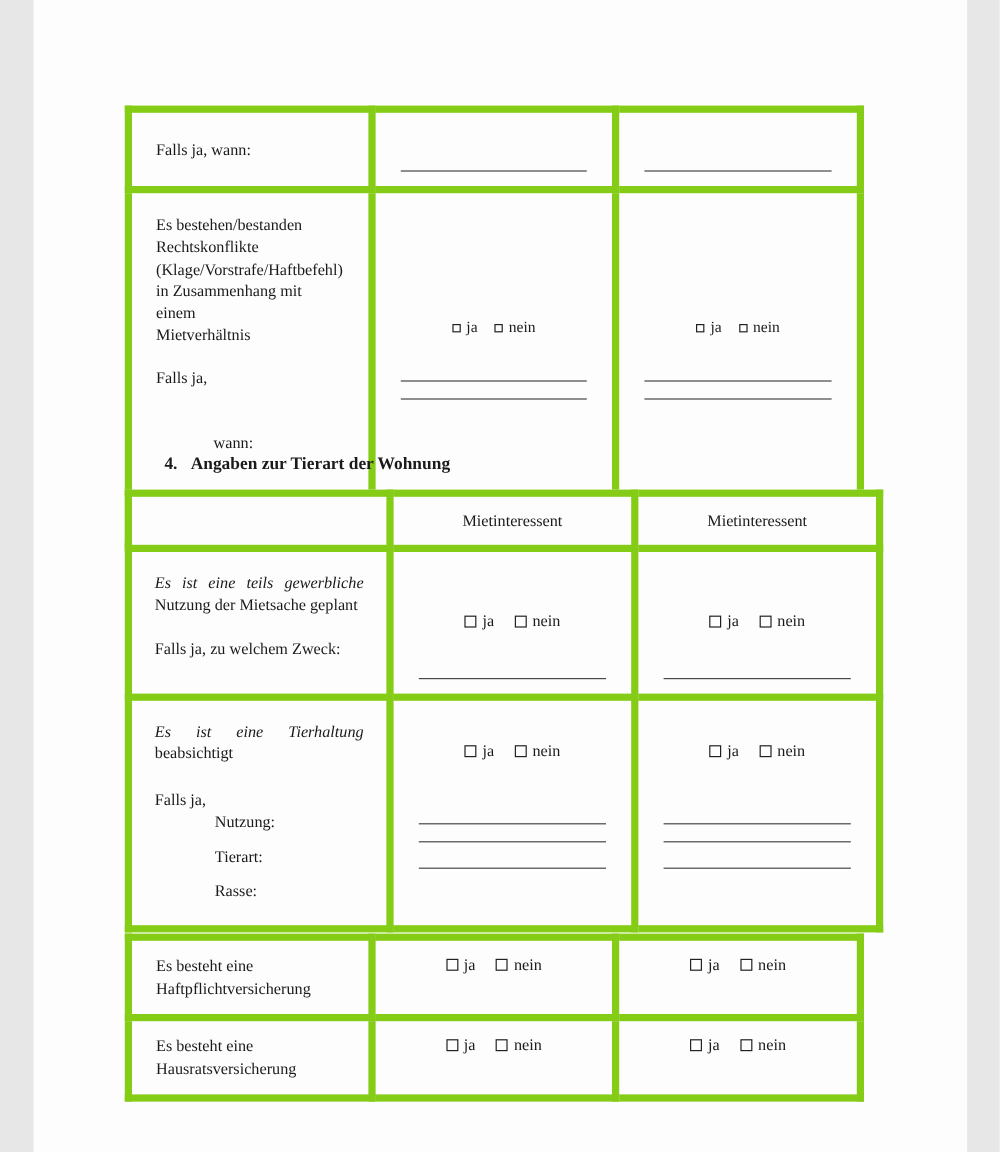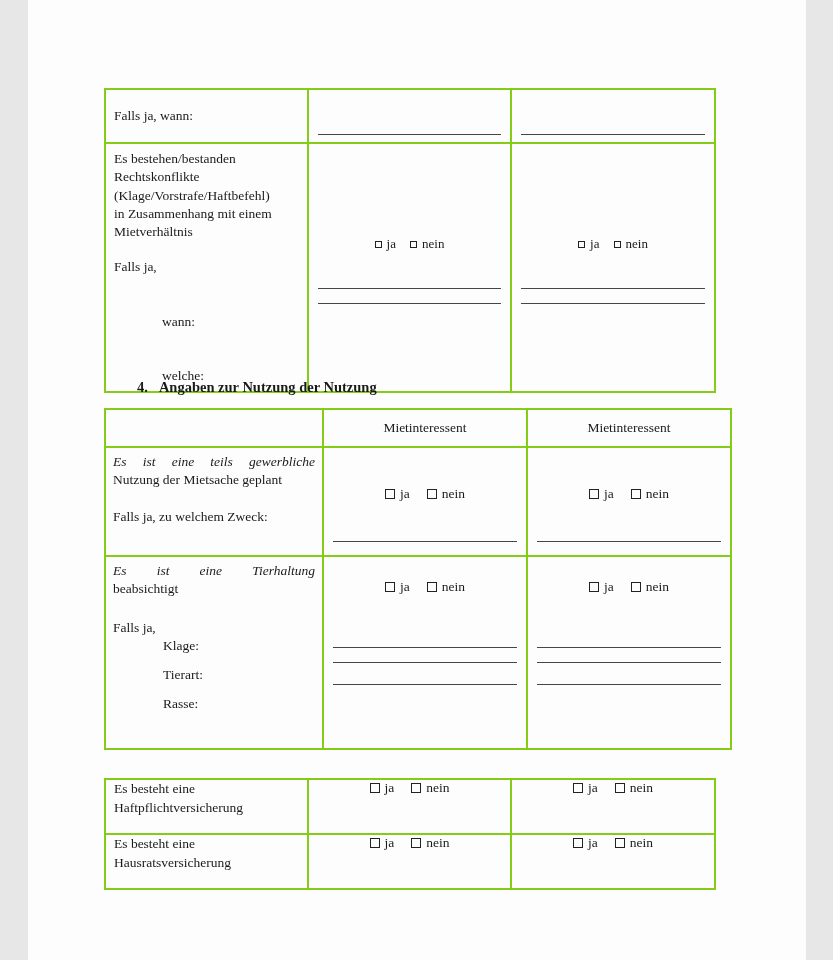--- a/index.html
+++ b/index.html
@@ -1,21 +1,21 @@
 <!DOCTYPE html>
 <html><head>
 <meta charset="utf-8">
 <style>
   * { margin:0; padding:0; box-sizing:border-box; }
   html,body { width:833px; height:960px; }
   body { background:#e7e7e7; font-family:"Liberation Serif", serif; color:#1a1a1a; position:relative; overflow:hidden; }
   .page { position:absolute; left:28px; top:0; width:778px; height:960px; background:#fdfdfd; }
 
   table.t { border-collapse:collapse; table-layout:fixed; position:absolute; background:#fdfdfd; }
-  table.t td { border:2px solid #84cc16; vertical-align:top; padding:0; font-size:13.5px; }
+  table.t td { border:6px solid #84cc16; vertical-align:top; padding:12px; font-size:13.5px; }
 
   
   .t1 { left:76px; top:88px; width:610px; }
   .t1 .r1 td { height:54px; vertical-align:middle; }
   .t1 .r2 td { height:206px; }
   .t1 .r1 .lbl { padding-left:8px; }
   .t1 .r1 .ul { margin:36px 9px 0; }
   .t1 .txt { padding:6px 8px; line-height:18.3px; }
   .t1 .fj { margin-top:17px; }
   .t1 .ind { margin-left:48px;margin-top:36px; }
@@ -121,21 +121,21 @@
         </div>
         <div class="ul u1"></div>
         <div class="ul u2"></div>
       </td>
     </tr>
   </tbody>
     </table>
 
   <div class="heading">
     <span>4.</span>
-    <span>Angaben zur Nutzung der Nutzung</span>
+    <span>Angaben zur Tierart der Wohnung</span>
   </div>
 
   <table class="t t2">
     <colgroup>
         <col style="width:218px">
         <col style="width:204px">
         <col style="width:204px">
       </colgroup>
     <tbody>
         <tr class="hr">
@@ -177,21 +177,21 @@
         </div>
         <div class="ul"></div>
       </td>
     </tr>
     <tr class="r2">
       <td>
         <div class="txt">
           <div class="just">Es ist eine Tierhaltung</div>
           <div>beabsichtigt</div>
           <div class="fj">Falls ja,</div>
-          <div class="ind">Klage:</div>
+          <div class="ind">Nutzung:</div>
           <div class="ind tierart">Tierart:</div>
           <div class="ind rasse">Rasse:</div>
         </div>
       </td>
       <td>
         <div class="cbrow">
           <span class="cbg">
                 <span class="cb"></span>
                 <span>ja</span>
               </span>

